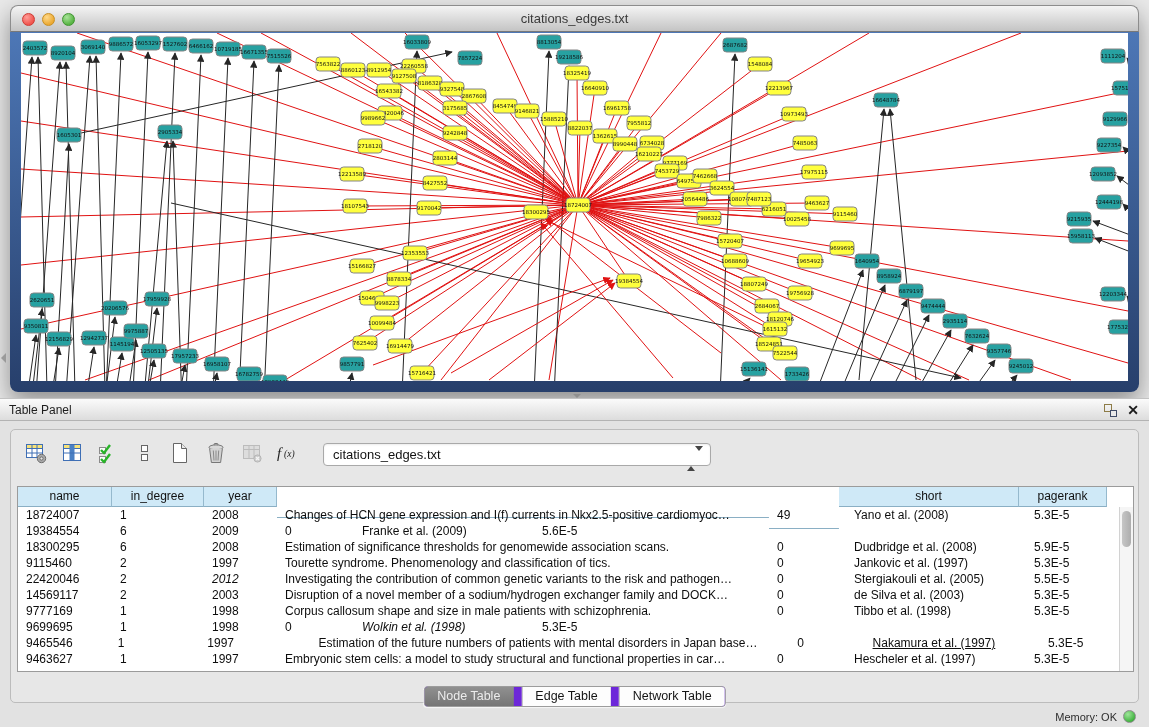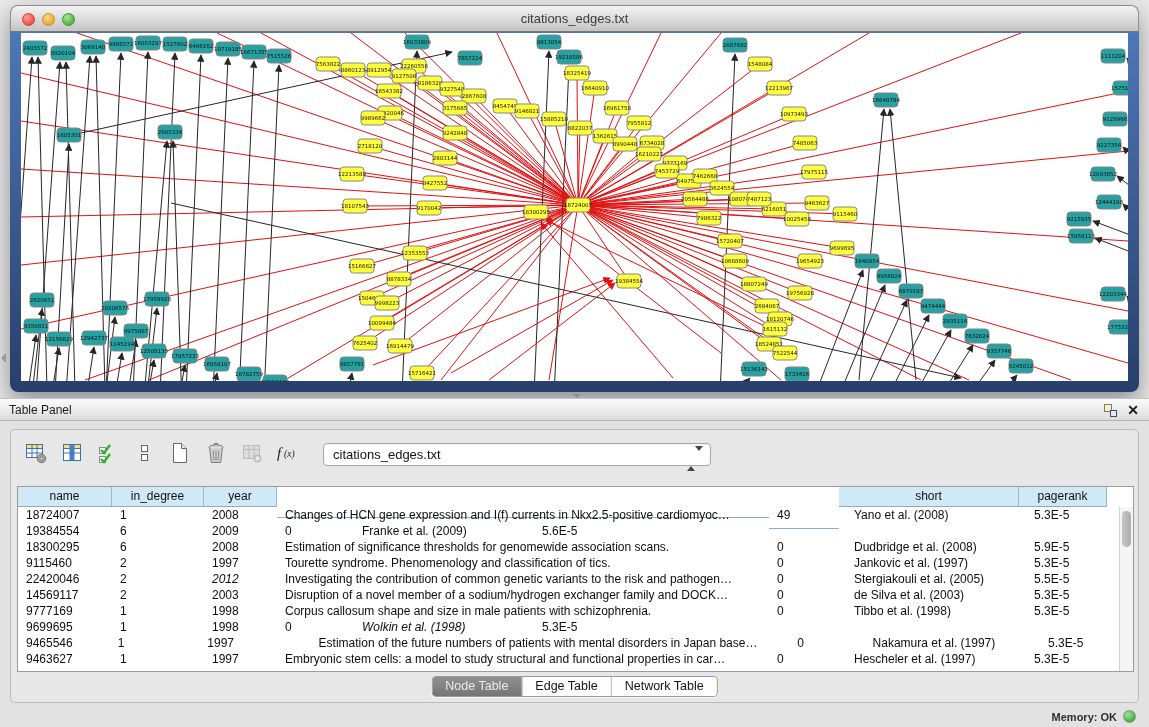--- a/index.html
+++ b/index.html
@@ -69,30 +69,30 @@
   .tbl-body { position:absolute; left:0; top:20px; right:14px; bottom:0; overflow:hidden; }
   .trow { display:flex; height:16px; }
   .td { font-size:12px; color:#0d0d0d; line-height:16px; white-space:nowrap; overflow:hidden;
         text-overflow:ellipsis; padding-left:8px; }
   .td.pad-lg { padding-left:15px; }
   .vscroll { position:absolute; top:20px; right:0; bottom:0; width:14px;
              background:#f5f5f5; border-left:1px solid #d2d2d2; }
   .vthumb { position:absolute; top:4px; left:2px; width:9px; height:36px; border-radius:5px;
             background:linear-gradient(90deg,#c6c6c6,#adadad); }
 
-  .tabs { position:absolute; left:50%; transform:translateX(-50%); top:246px;
+  .tabs { position:absolute; left:50%; transform:translateX(-50%); top:256px;
           display:flex; border:1px solid #9c9c9c; border-radius:4px; overflow:hidden;
-          background:#fde047; box-shadow:0 1px 1px rgba(255,255,255,.7); }
+          background:#6d28d9; box-shadow:0 1px 1px rgba(255,255,255,.7);gap:8px; }
   .tab { padding:0 13px; height:19px; line-height:19px; font-size:12.5px; color:#141414;
          border-left:1px solid #bdbdbd; background:#fdfdfd; }
   .tab:first-child { border-left:none; }
   .tab.active { background:linear-gradient(#909090,#757575); color:#ececec; }
 
   .status { position:absolute; right:13px; bottom:4px; display:flex; align-items:center; gap:6px;
-            font-size:11px; color:#2e2e2e;font-weight:bold; }
+            font-size:11px; color:#2e2e2e; }
   .mem-dot { width:13px; height:13px; border-radius:50%; border:1px solid #8c8c8c;
              background:radial-gradient(circle at 35% 30%, #9fe59a, #3db13c 75%); }
 </style>
 </head>
 <body>
 
 <div class="screen">
 
   <div class="gwin">
     <div class="gwin-title">
@@ -703,21 +703,21 @@
               <div class="td" style="width: 70px;">0</div>
               <div class="td pad-lg" style="width: 180px; font-style: italic;">Wolkin et al. (1998)</div>
               <div class="td pad-lg" style="width: 88px;">5.3E-5</div>
             </div>
             <div class="trow">
               <div class="td" style="width: 94px;">9465546</div>
               <div class="td" style="width: 92px;">1</div>
               <div class="td" style="width: 73px;">1997</div>
               <div class="td" style="width: 492px; margin-left: 40px;">Estimation of the future numbers of patients with mental disorders in Japan base…</div>
               <div class="td" style="width: 70px;">0</div>
-              <div class="td pad-lg" style="width: 180px;">Nakamura et al. (1997)</div>
+              <div class="td pad-lg" style="width: 180px; text-decoration: underline;">Nakamura et al. (1997)</div>
               <div class="td pad-lg" style="width: 88px;">5.3E-5</div>
             </div>
             <div class="trow">
               <div class="td" style="width: 94px;">9463627</div>
               <div class="td" style="width: 92px;">1</div>
               <div class="td" style="width: 73px;">1997</div>
               <div class="td" style="width: 492px;">Embryonic stem cells: a model to study structural and functional properties in car…</div>
               <div class="td" style="width: 70px;">0</div>
               <div class="td pad-lg" style="width: 180px;">Hescheler et al. (1997)</div>
               <div class="td pad-lg" style="width: 88px;">5.3E-5</div>

